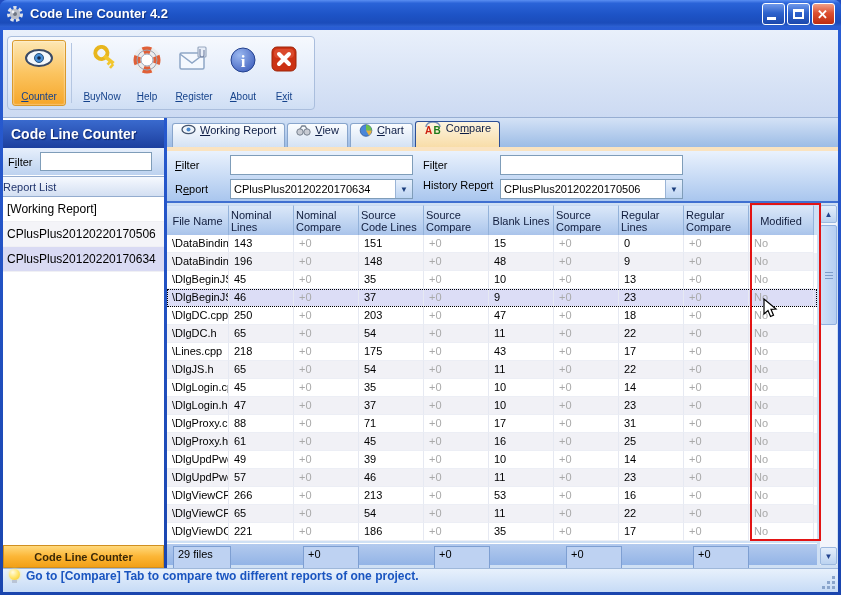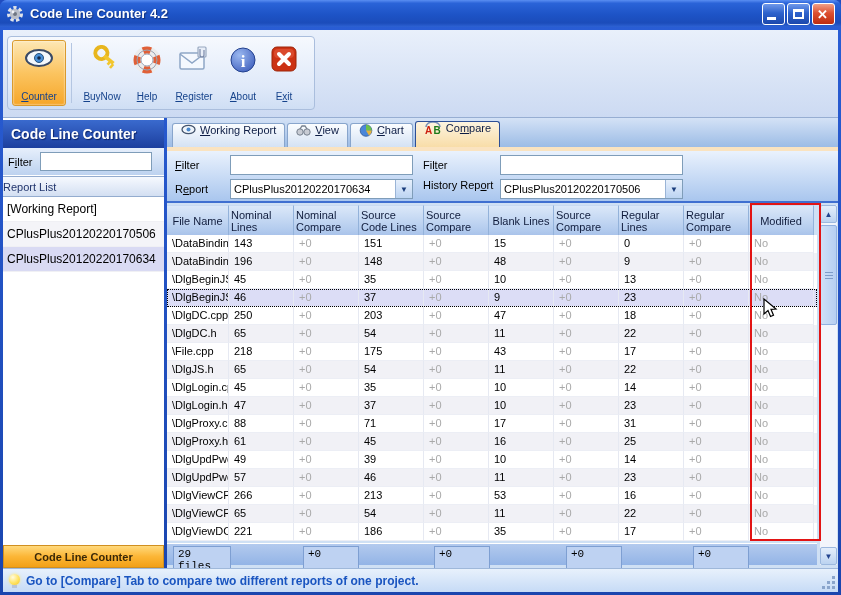--- a/index.html
+++ b/index.html
@@ -79,37 +79,37 @@
   .trow.alt { background:#f1f1f6; }
   .trow.sel { background:#dcddf6; outline:1px dotted #000; outline-offset:-1px; }
   .tcell { border-right:1px solid #e6e9f2; border-bottom:1px solid #eceef5; padding:2px 0 0 5px;
     white-space:nowrap; overflow:hidden; color:#000; }
   .tcell.muted { color:#a9a9a9; }
   .c0 { width:62px; } .c1,.c2,.c3,.c4,.c5,.c6,.c7,.c8,.c9 { width:65px; }
 
   .summary { position:absolute; left:0; top:425px; width:650px; height:22px;
     background:linear-gradient(#b3caee,#93b4e6); border-top:1px solid #fff; }
   .sumbox { position:absolute; top:2px; height:26px; background:#bed2f2; border:1px solid #7e9fd2;
-    padding:1px 0 0 4px; color:#000;font-family:Liberation Mono, monospace; }
+    padding:1px 0 0 4px; color:#000; }
 
   
   .red-rect { position:absolute; left:583px; top:85px; width:71px; height:338px; border:2px solid #e21414; pointer-events:none; }
 
   
   .vscroll { position:absolute; left:653px; top:87px; width:17px; height:360px; background:#f2f5fb; }
   .scroll-btn { position:absolute; left:0; width:17px; height:18px; background:linear-gradient(#e3eefb,#bcd3f0);
     border:1px solid #9cb8de; border-radius:2px; display:flex; align-items:center; justify-content:center; color:#23448e; font-size:8px; }
   .scroll-thumb { position:absolute; left:0; top:20px; width:17px; height:100px;
     background:linear-gradient(90deg,#cfe0f6,#b6cff2); border:1px solid #90b0e0; border-radius:2px; }
   .thumb-grip { position:absolute; left:4px; top:46px; width:8px; height:8px;
     background:repeating-linear-gradient(#7e9cc8 0 1px,transparent 1px 3px); }
 
   
   .statusbar { position:absolute; left:3px; top:568px; width:835px; height:24px;
-    background:linear-gradient(#e8f1fc,#c6dbf6); border-top:1px solid #9fb8da; display:flex; align-items:center; padding-left:6px; }
+    background:linear-gradient(#e8f1fc,#c6dbf6); border-top:1px solid #9fb8da; display:flex; align-items:flex-start; padding-left:6px; }
   .status-text { color:#1a55c0; font-weight:bold; font-size:12px; margin-left:6px; }
   .bulb { width:11px; height:14px; position:relative; flex:none; }
   .bulb .globe { position:absolute; left:0; top:0; width:11px; height:11px; border-radius:50%;
     background:radial-gradient(circle at 35% 30%, #fffbe0, #ffe362 55%, #f4c125); box-shadow:0 0 3px #ffe97a; }
   .bulb .base { position:absolute; left:3px; bottom:0; width:5px; height:3px; background:#b9c4d6; }
   .resize-grip { position:absolute; right:2px; bottom:2px; }
 </style>
 </head>
 <body>
 
@@ -354,21 +354,21 @@
           <div class="tcell c2 muted">+0</div>
           <div class="tcell c3">54</div>
           <div class="tcell c4 muted">+0</div>
           <div class="tcell c5">11</div>
           <div class="tcell c6 muted">+0</div>
           <div class="tcell c7">22</div>
           <div class="tcell c8 muted">+0</div>
           <div class="tcell c9 muted">No</div>
         </div>
         <div class="trow">
-          <div class="tcell c0">\File.cpp</div>
+          <div class="tcell c0">\Lines.cpp</div>
           <div class="tcell c1">218</div>
           <div class="tcell c2 muted">+0</div>
           <div class="tcell c3">175</div>
           <div class="tcell c4 muted">+0</div>
           <div class="tcell c5">43</div>
           <div class="tcell c6 muted">+0</div>
           <div class="tcell c7">17</div>
           <div class="tcell c8 muted">+0</div>
           <div class="tcell c9 muted">No</div>
         </div>

